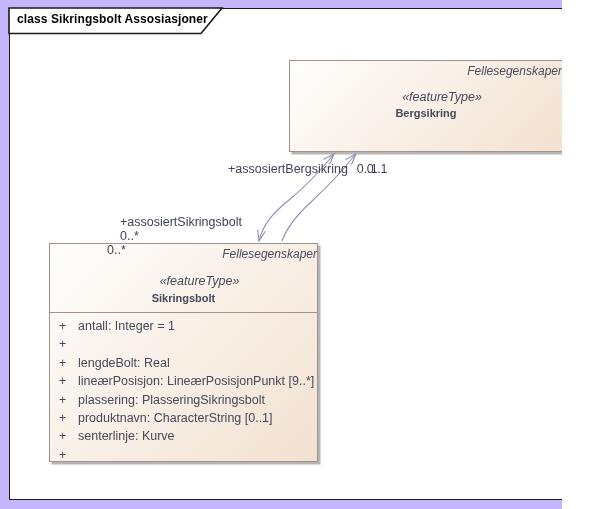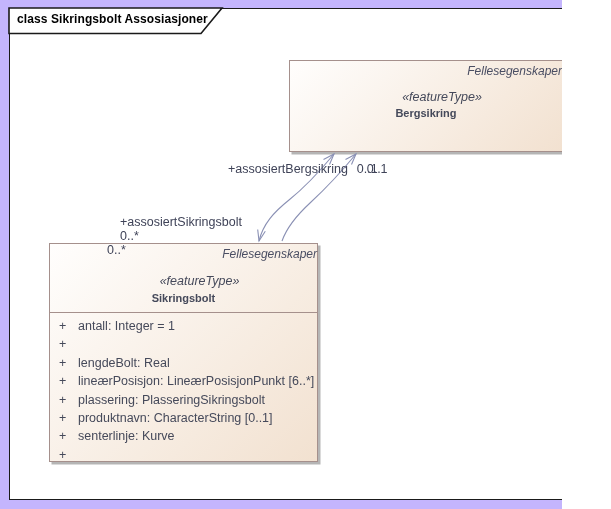--- a/index.html
+++ b/index.html
@@ -102,21 +102,21 @@
       </div>
       <div class="attr-row">
         <span class="vis">+</span>
       </div>
       <div class="attr-row">
         <span class="vis">+</span>
         <span class="attr-text">lengdeBolt: Real</span>
       </div>
       <div class="attr-row">
         <span class="vis">+</span>
-        <span class="attr-text">lineærPosisjon: LineærPosisjonPunkt [6..*]</span>
+        <span class="attr-text">lineærPosisjon: LineærPosisjonPunkt [9..*]</span>
       </div>
       <div class="attr-row">
         <span class="vis">+</span>
         <span class="attr-text">plassering: PlasseringSikringsbolt</span>
       </div>
       <div class="attr-row">
         <span class="vis">+</span>
         <span class="attr-text">produktnavn: CharacterString [0..1]</span>
       </div>
       <div class="attr-row">

